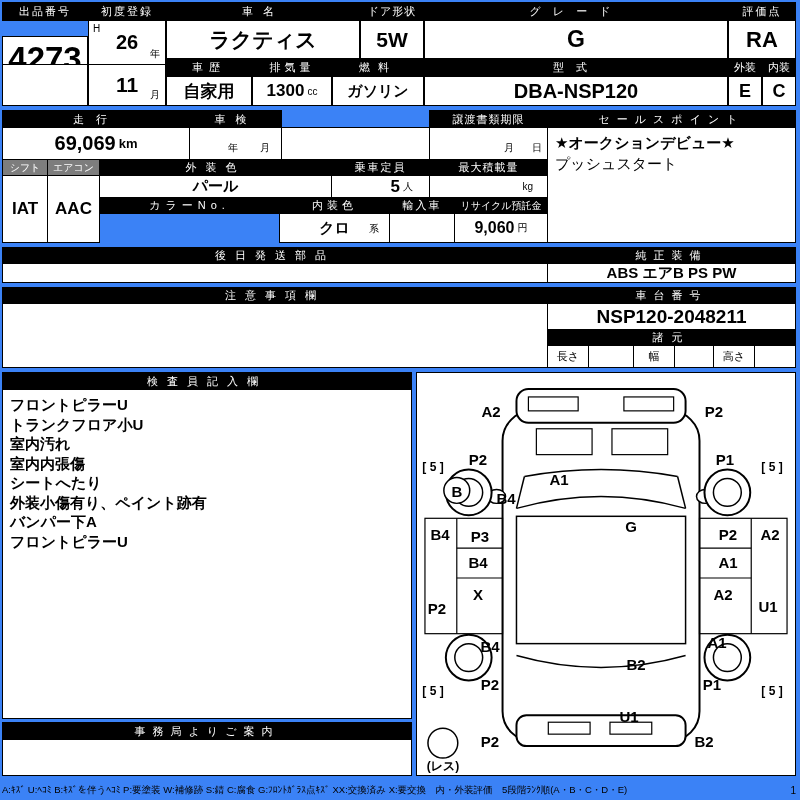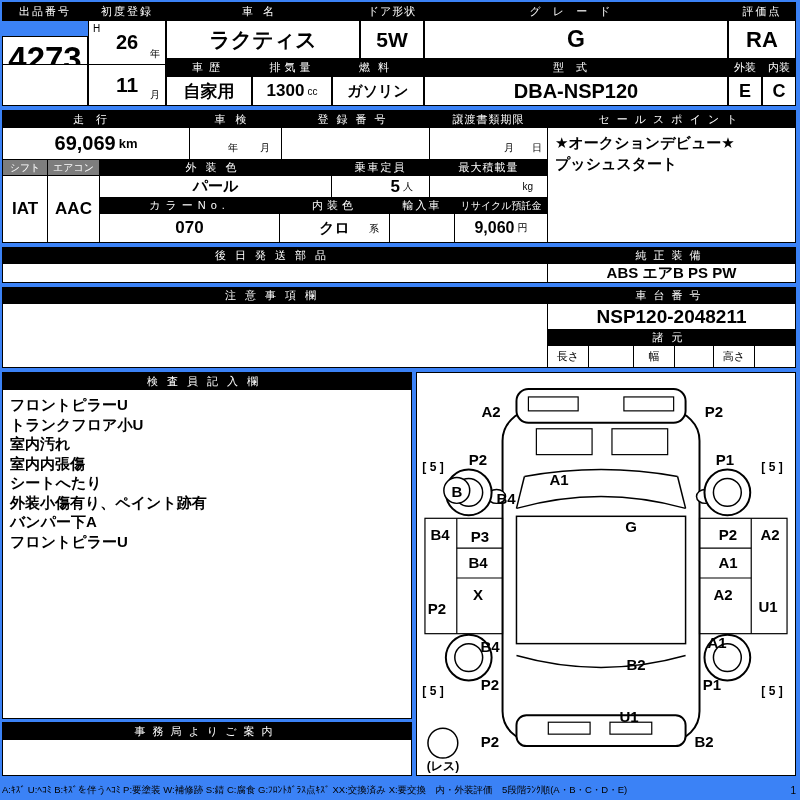--- a/index.html
+++ b/index.html
@@ -94,33 +94,32 @@
     <span>69,069</span>
     <span class="unit" style="font-size:13px;font-weight:bold">km</span>
   </div>
 
   <div class="hdr" style="left:189px;top:110px;width:93px;height:18px;letter-spacing:10px">車検</div>
   <div class="cell" style="left:189px;top:127px;width:93px;height:33px">
     <span class="smalllab" style="left:38px">年</span>
     <span class="smalllab" style="left:70px">月</span>
   </div>
 
-  <div class="hdr" style="left:281px;top:110px;width:149px;height:18px;letter-spacing:8px">登録番号</div>
   <div class="cell" style="left:281px;top:127px;width:149px;height:33px"></div>
 
   <div class="hdr" style="left:429px;top:110px;width:119px;height:18px;letter-spacing:1px">譲渡書類期限</div>
   <div class="cell" style="left:429px;top:127px;width:119px;height:33px">
     <span class="smalllab" style="left:74px">月</span>
     <span class="smalllab" style="left:102px">日</span>
   </div>
 
   <div class="hdr" style="left:547px;top:110px;width:249px;height:18px;letter-spacing:7px">セールスポイント</div>
   <div class="cell" style="left:547px;top:127px;width:249px;height:116px;padding:4px 7px">
     <div style="font-size:15px;font-weight:bold;line-height:21px">★オークションデビュー★</div>
-    <div style="font-size:15px;font-weight:bold;line-height:21px">プッシュスタート</div>
+    <div style="font-size:15px;font-weight:normal;line-height:21px">プッシュスタート</div>
   </div>
 
   <div class="hdr gray" style="left:2px;top:159px;width:46px;height:17px;letter-spacing:0;font-size:10px">シフト</div>
   <div class="hdr gray" style="left:47px;top:159px;width:53px;height:17px;letter-spacing:0;font-size:10px">エアコン</div>
   <div class="cell val" style="left:2px;top:175px;width:46px;height:68px;font-size:17px">IAT</div>
   <div class="cell val" style="left:47px;top:175px;width:53px;height:68px;font-size:17px">AAC</div>
 
   <div class="hdr" style="left:99px;top:159px;width:233px;height:17px;letter-spacing:9px">外装色</div>
   <div class="cell val" style="left:99px;top:175px;width:233px;height:23px;font-size:15px">パール</div>
 
@@ -129,21 +128,20 @@
     <span>5</span>
     <span class="unit">人</span>
   </div>
 
   <div class="hdr" style="left:429px;top:159px;width:119px;height:17px;letter-spacing:1px">最大積載量</div>
   <div class="cell val" style="left:429px;top:175px;width:119px;height:23px;justify-content:flex-end;padding-right:14px">
     <span class="unit">kg</span>
   </div>
 
   <div class="hdr" style="left:99px;top:197px;width:181px;height:17px;letter-spacing:5px">カラーNo.</div>
-  <div class="cell val" style="left:99px;top:213px;width:181px;height:30px;font-size:17px">070</div>
 
   <div class="hdr" style="left:279px;top:197px;width:111px;height:17px;letter-spacing:4px">内装色</div>
   <div class="cell val" style="left:279px;top:213px;width:111px;height:30px;font-size:15px">
     <span>クロ</span>
     <span class="corner" style="right:10px;bottom:6px">系</span>
   </div>
 
   <div class="hdr" style="left:389px;top:197px;width:66px;height:17px;letter-spacing:2px">輸入車</div>
   <div class="cell" style="left:389px;top:213px;width:66px;height:30px"></div>
 

